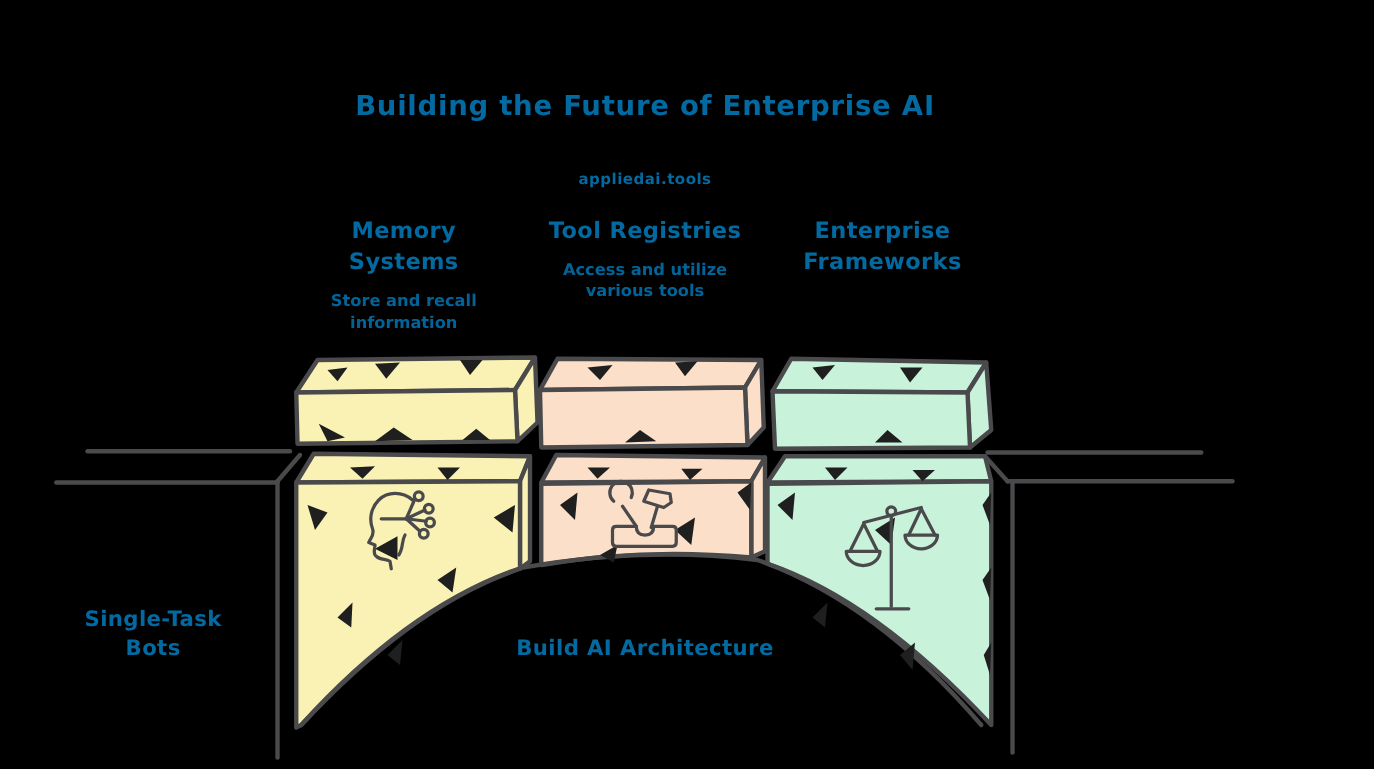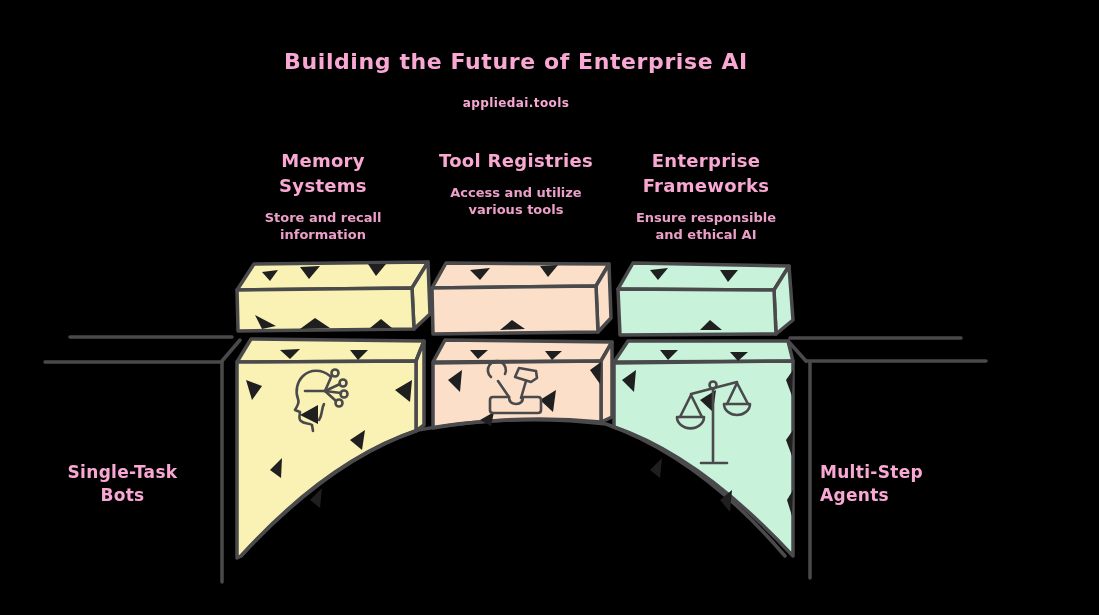--- a/index.html
+++ b/index.html
@@ -7,34 +7,34 @@
     width:1099px;height:615px;position:relative;overflow:hidden;
     font-family:"DejaVu Sans","Liberation Sans",sans-serif;
   }
   .canvas{position:absolute;inset:0;}
   .art{position:absolute;left:0;top:0;width:1099px;height:615px;}
   .art path,.art line,.art circle,.art rect{stroke-width:3.5;stroke-linejoin:round;stroke-linecap:round;}
   .icon path,.icon circle{stroke-width:2.6;}
   .tex path{stroke:none;}
   .txt{position:absolute;font-weight:700;}
   .title{left:0;top:49px;width:1032px;text-align:center;font-size:22px;letter-spacing:.6px;}
-  .subtitle{left:0;top:96px;width:1032px;text-align:center;font-size:12px;letter-spacing:.4px;}
+  .subtitle{left:0;top:112px;width:1032px;text-align:center;font-size:12px;letter-spacing:.4px;}
   .col{position:absolute;top:148px;width:210px;text-align:center;}
   .col .h{font-size:18px;font-weight:700;line-height:25px;white-space:pre-line;letter-spacing:.3px;}
   .col .d{margin-top:11px;font-size:13px;font-weight:700;line-height:17px;white-space:pre-line;opacity:.95;}
   .col1{left:218px;} .col2{left:411px;} .col3{left:601px;}
   .lab{position:absolute;font-size:17px;font-weight:700;line-height:23px;white-space:pre-line;letter-spacing:.3px;}
   .labL{left:40px;top:461px;width:165px;text-align:center;}
   .labC{left:366px;top:484px;width:300px;text-align:center;}
   .labR{left:820px;top:461px;width:200px;}
 </style>
 </head>
 <body style="background-color: rgb(0, 0, 0);">
 
-<div class="canvas" style="color: #f9a8d4;">
+<div class="canvas" style="color: #0369a1; margin-top: 24px;">
 
   <svg class="art" viewBox="0 0 1099 615" style="stroke: rgb(74, 74, 76);">
 
     <g fill="none">
       <path d="M70,337 L232,337"></path>
       <path d="M45,362 L222,362"></path>
       <path d="M222,361 L222,582"></path>
       <path d="M222,361 L240,340"></path>
       <path d="M790,338 L961,338"></path>
       <path d="M806,361 L986,361"></path>
@@ -154,22 +154,19 @@
 information</div>
   </div>
   <div class="col col2">
     <div class="h">Tool Registries</div>
     <div class="d">Access and utilize
 various tools</div>
   </div>
   <div class="col col3">
     <div class="h">Enterprise
 Frameworks</div>
-    <div class="d">Ensure responsible
-and ethical AI</div>
   </div>
 
   <div class="lab labL">Single-Task
 Bots</div>
-  <div class="lab labR">Multi-Step
-Agents</div>
+  <div class="lab labC">Build AI Architecture</div>
 
 </div>
 
 </body></html>

